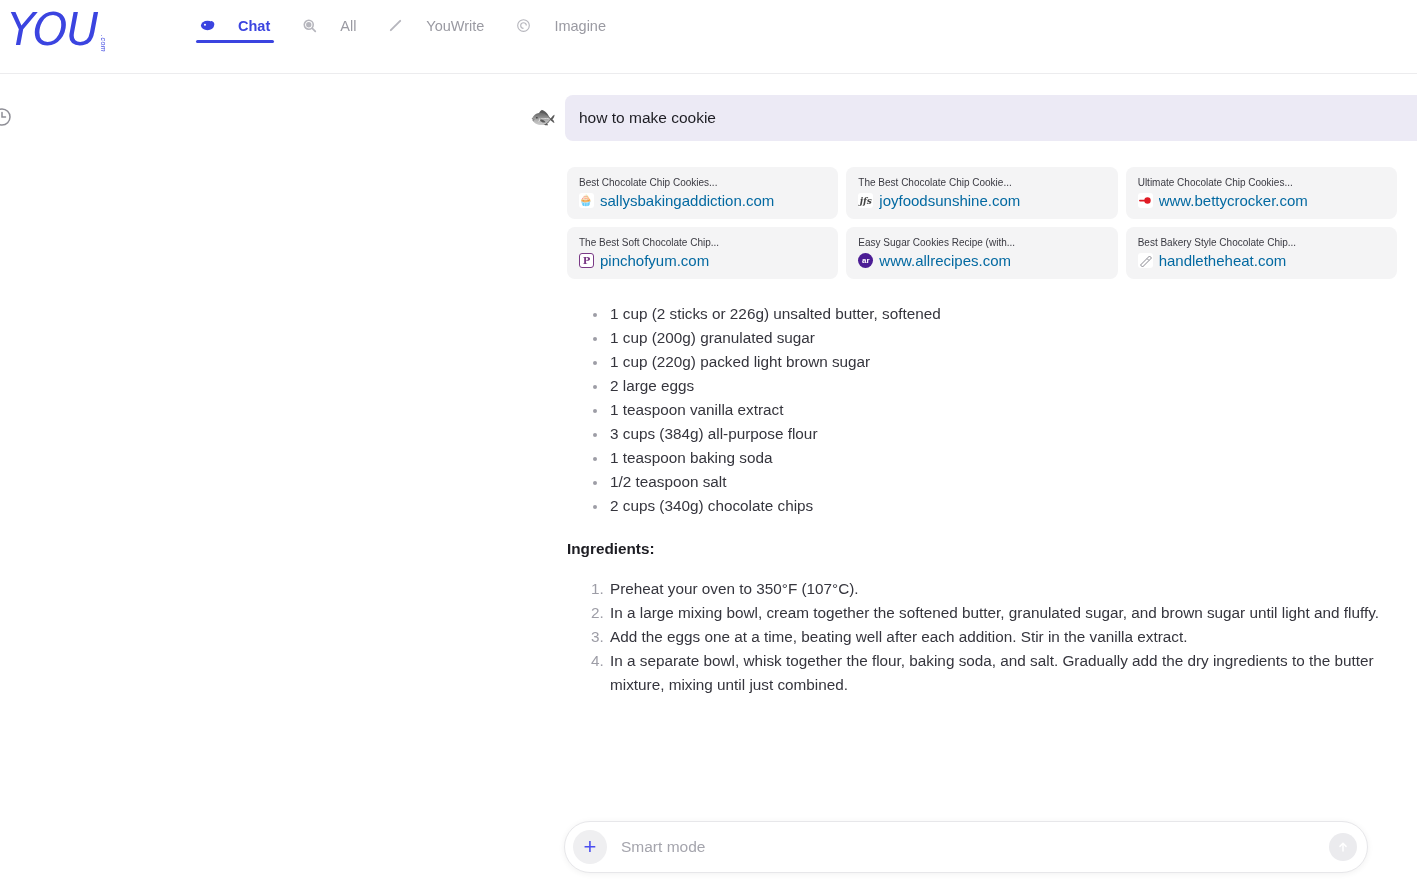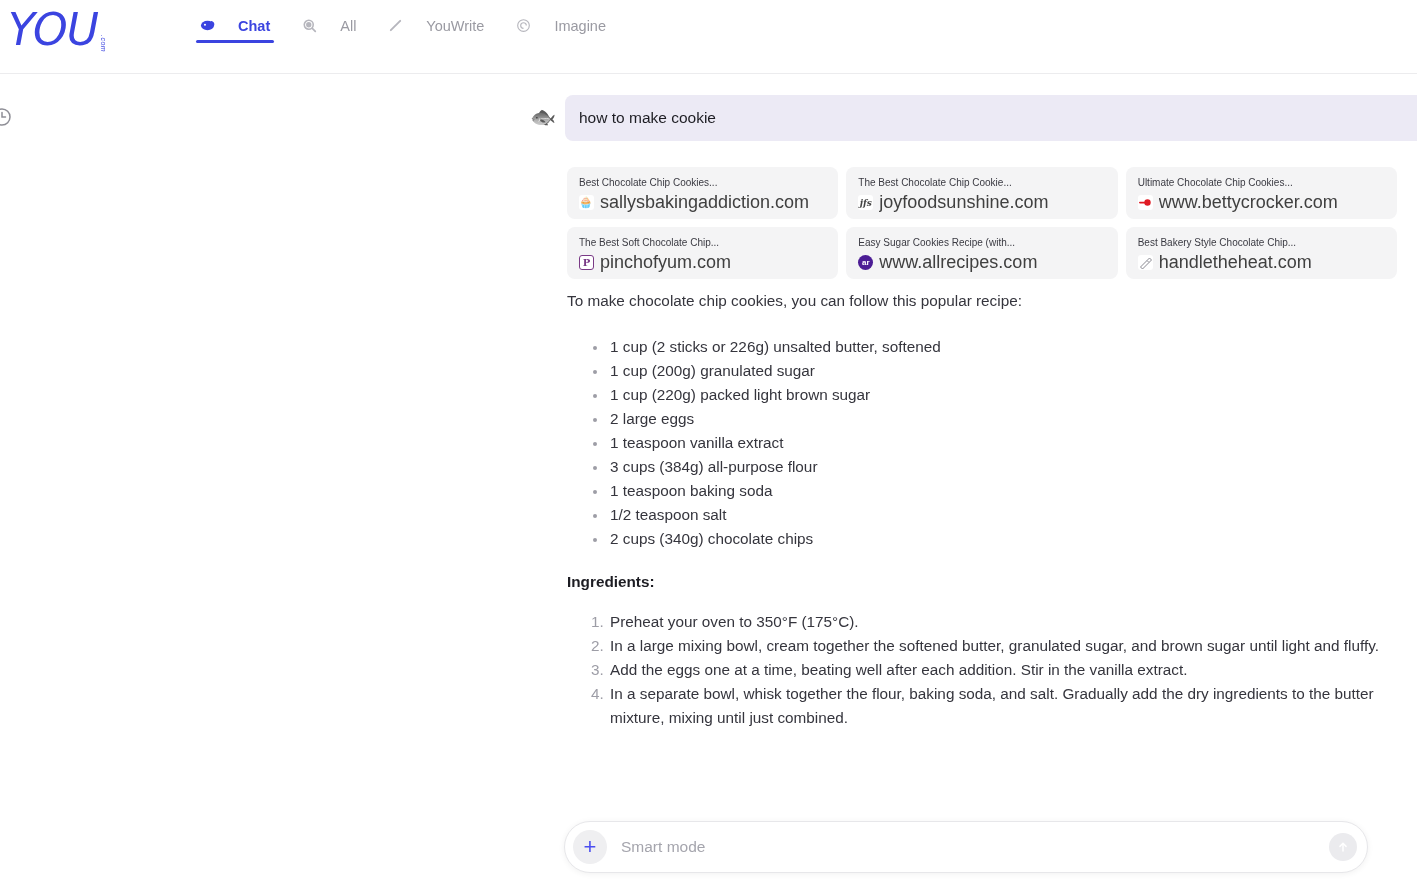--- a/index.html
+++ b/index.html
@@ -128,22 +128,22 @@
     background: #fff; color: #fff;
     overflow: hidden;
   }
   .fav-sally { background: #fff; font-size: 11px; }
   .fav-jfs { background: #fff; color: #444; font-family: "DejaVu Serif", serif; font-style: italic; font-size: 9px; }
   .fav-betty { background: #fff; }
   .fav-pinch { background: #fff; color: #7a3a86; border: 1px solid #7a3a86; font-family: "DejaVu Serif", serif; font-size: 10px; }
   .fav-ar { background: #4c1d95; color: #fff; border-radius: 50%; font-size: 8px; }
   .fav-hth { background: #fff; color: #777; font-size: 11px; }
   .card-domain {
-    font-size: 18px;
-    color: #404040;
+    font-size: 15px;
+    color: #0369a1;
     white-space: nowrap; overflow: hidden; text-overflow: ellipsis;
   }
 
   
   .answer {
     position: absolute; left: 39px; top: 216px;
     width: 840px;
   }
   .para {
     font-size: 15.3px;
@@ -346,39 +346,38 @@
           </svg>
         </span>
         <span class="card-domain">handletheheat.com</span>
       </div>
     </div>
 
   </div>
 
   <div class="answer">
 
-    <div class="para">To make chocolate chip cookies, you can follow this popular recipe:</div>
 
 
     <ul class="ing">
       <li>1 cup (2 sticks or 226g) unsalted butter, softened</li>
       <li>1 cup (200g) granulated sugar</li>
       <li>1 cup (220g) packed light brown sugar</li>
       <li>2 large eggs</li>
       <li>1 teaspoon vanilla extract</li>
       <li>3 cups (384g) all-purpose flour</li>
       <li>1 teaspoon baking soda</li>
       <li>1/2 teaspoon salt</li>
       <li>2 cups (340g) chocolate chips</li>
     </ul>
 
     <div class="sub-head">Ingredients:</div>
 
     <ol class="steps">
-      <li>Preheat your oven to 350°F (175°C).</li>
+      <li>Preheat your oven to 350°F (107°C).</li>
       <li>In a large mixing bowl, cream together the softened butter, granulated sugar, and brown sugar until light and fluffy.</li>
       <li>Add the eggs one at a time, beating well after each addition. Stir in the vanilla extract.</li>
       <li>In a separate bowl, whisk together the flour, baking soda, and salt. Gradually add the dry ingredients to the butter mixture, mixing until just combined.</li>
     </ol>
 
   </div>
 
   <div class="input-fade"></div>
   <div class="input-wrap">
     <div class="plus-btn">+</div>

